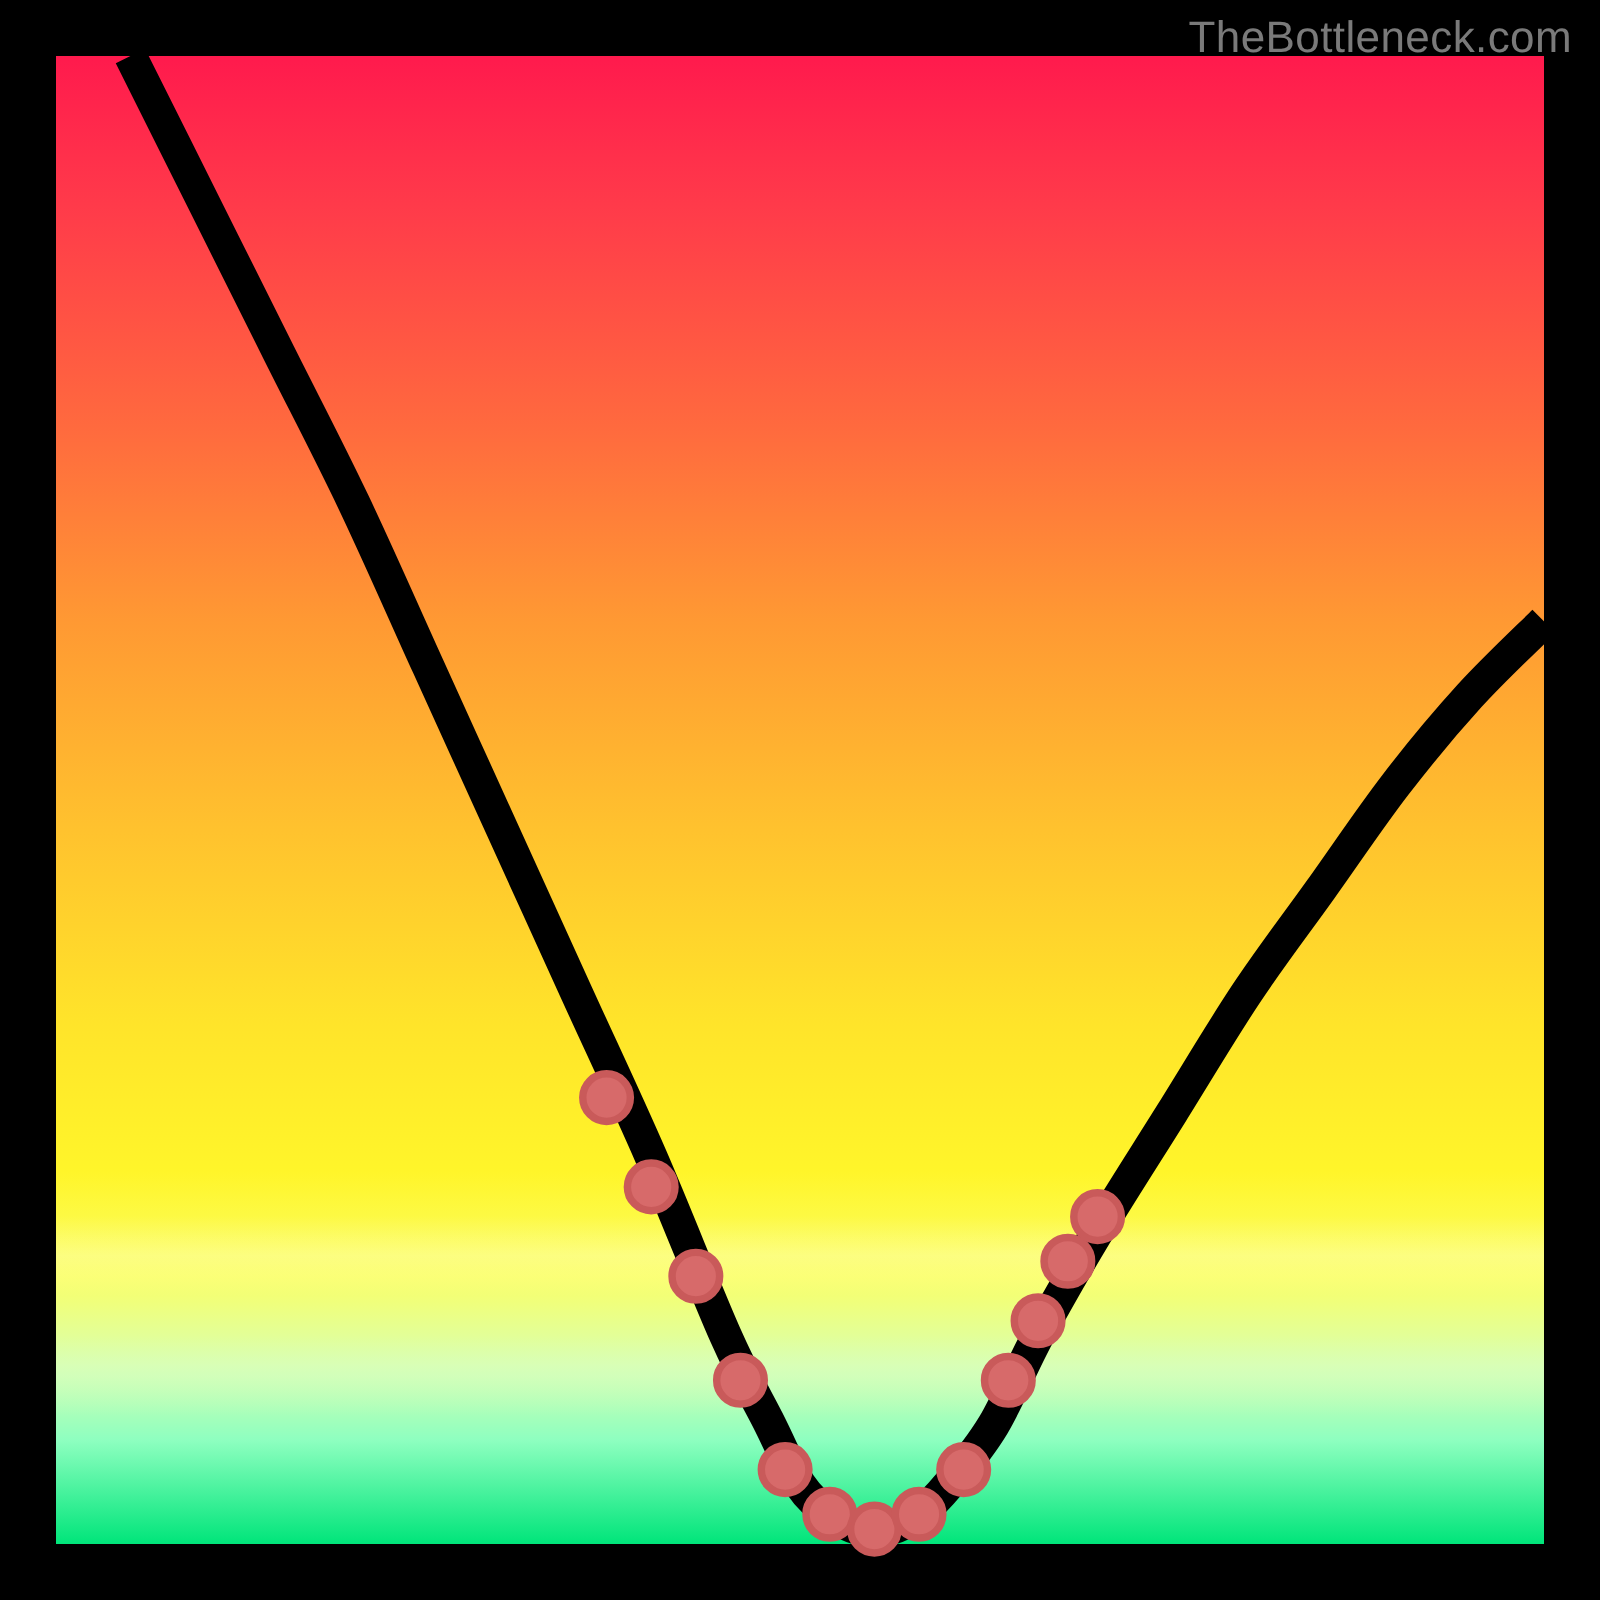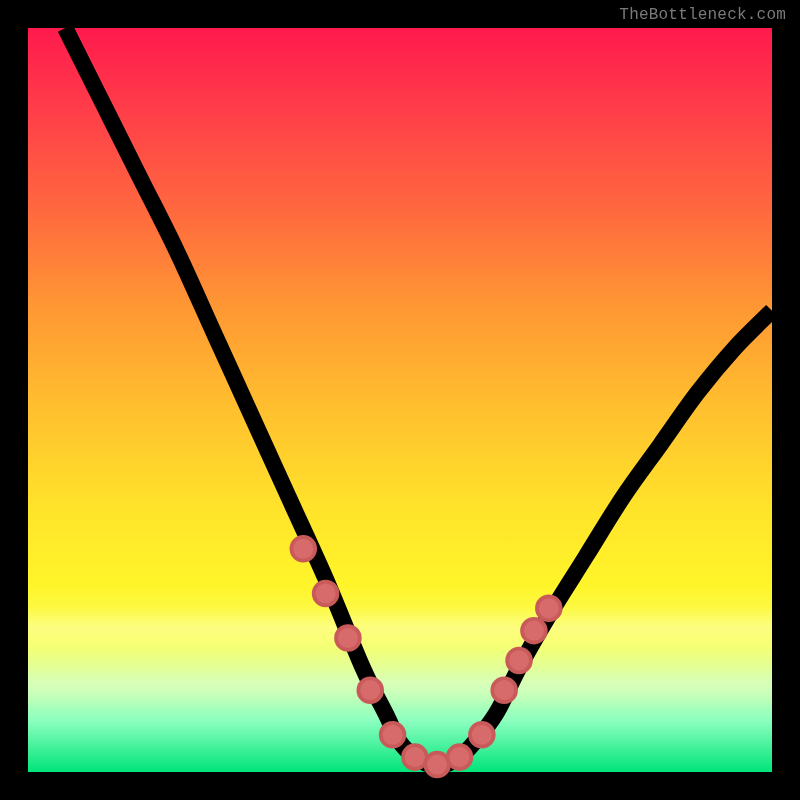--- a/index.html
+++ b/index.html
@@ -60,25 +60,24 @@
   .dot {
     fill: #d76a6a;
     stroke: #c95a5a;
     stroke-width: 0.5;
   }
   .watermark {
     position: absolute;
     top: 6px;
     right: 14px;
     color: #7a7a7a;
-    font-size: 16px;
+    font-size: 22px;
     font-weight: 500;
     letter-spacing: 0.2px;
     user-select: none;
-    font-family: Liberation Mono, monospace;
   }
 </style>
 </head>
 <body>
 
 <div class="frame"></div>
 <div class="band b1"></div>
 <div class="band b2"></div>
 
 <svg class="curve" viewBox="0 0 100 100" preserveAspectRatio="none">

